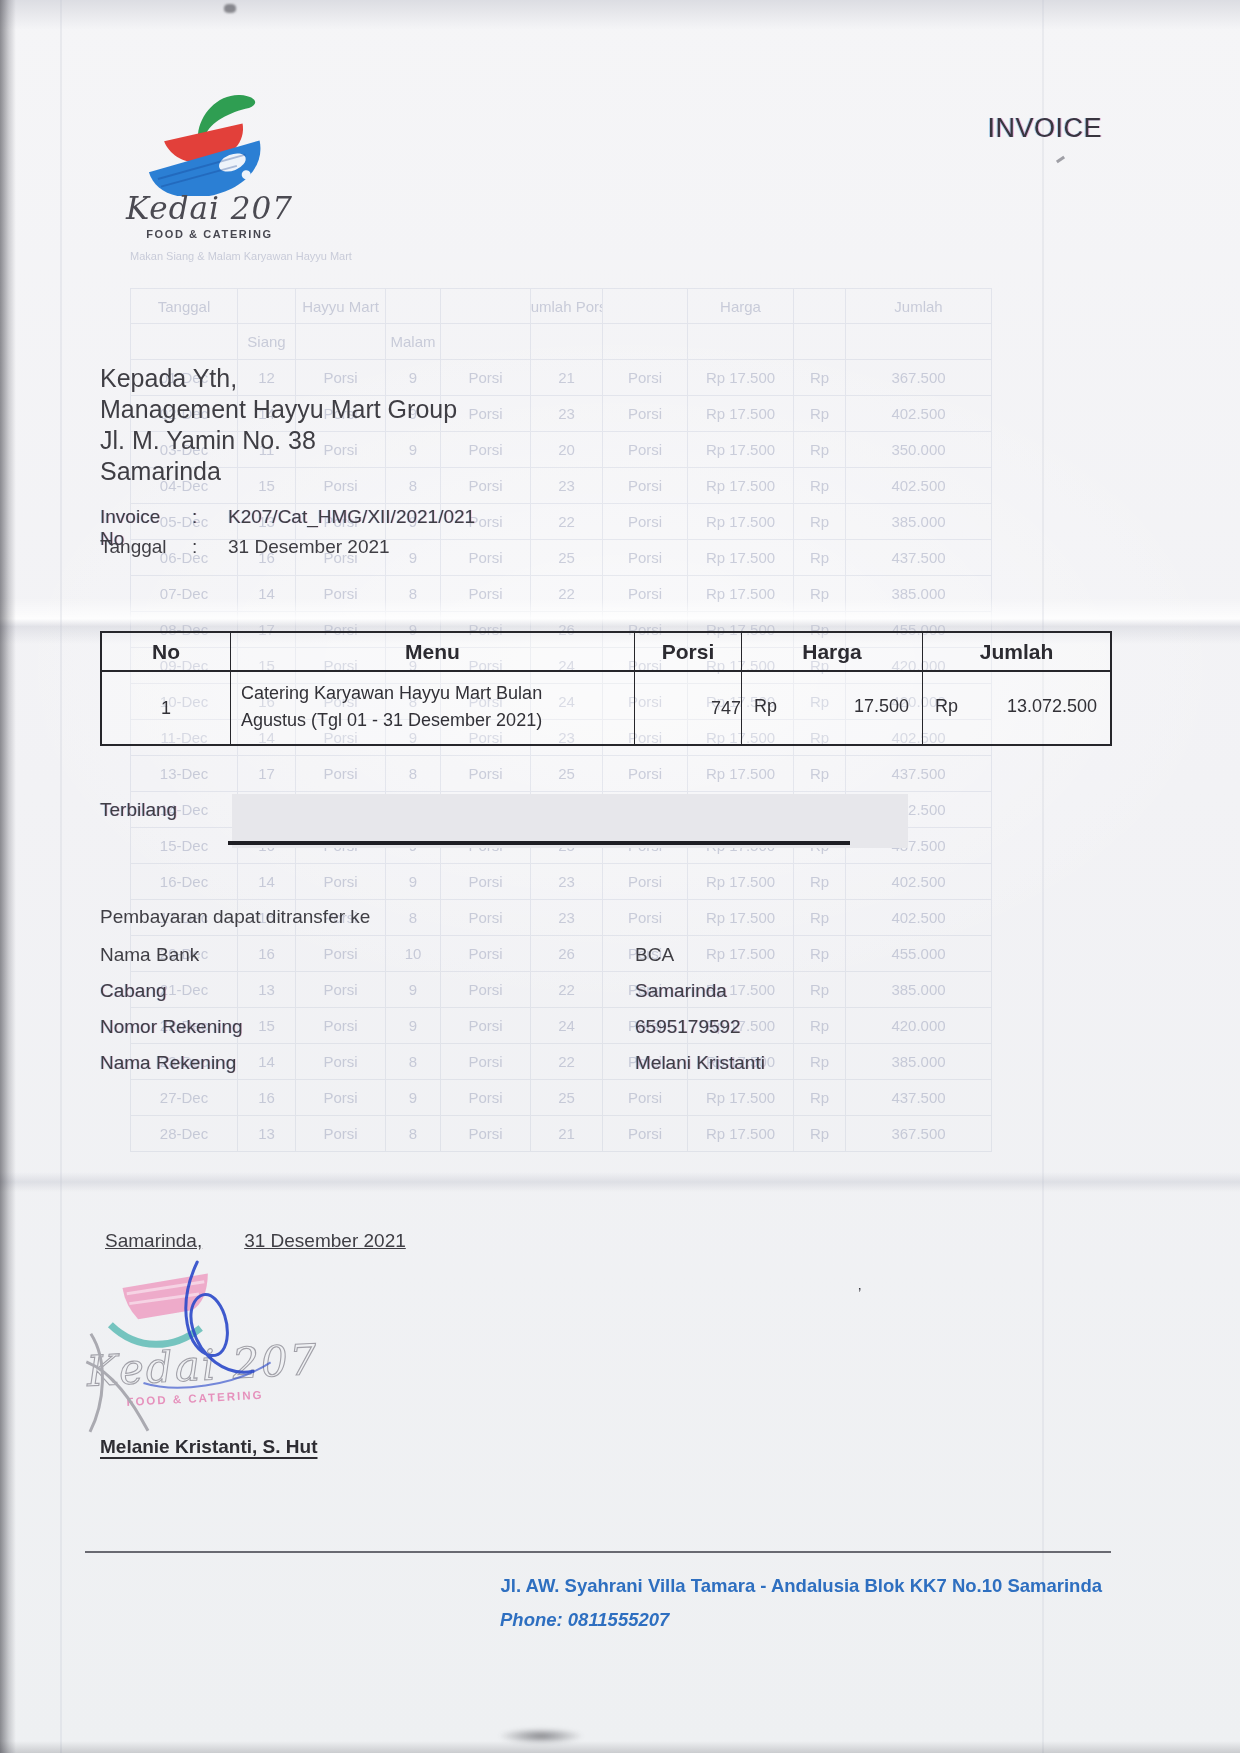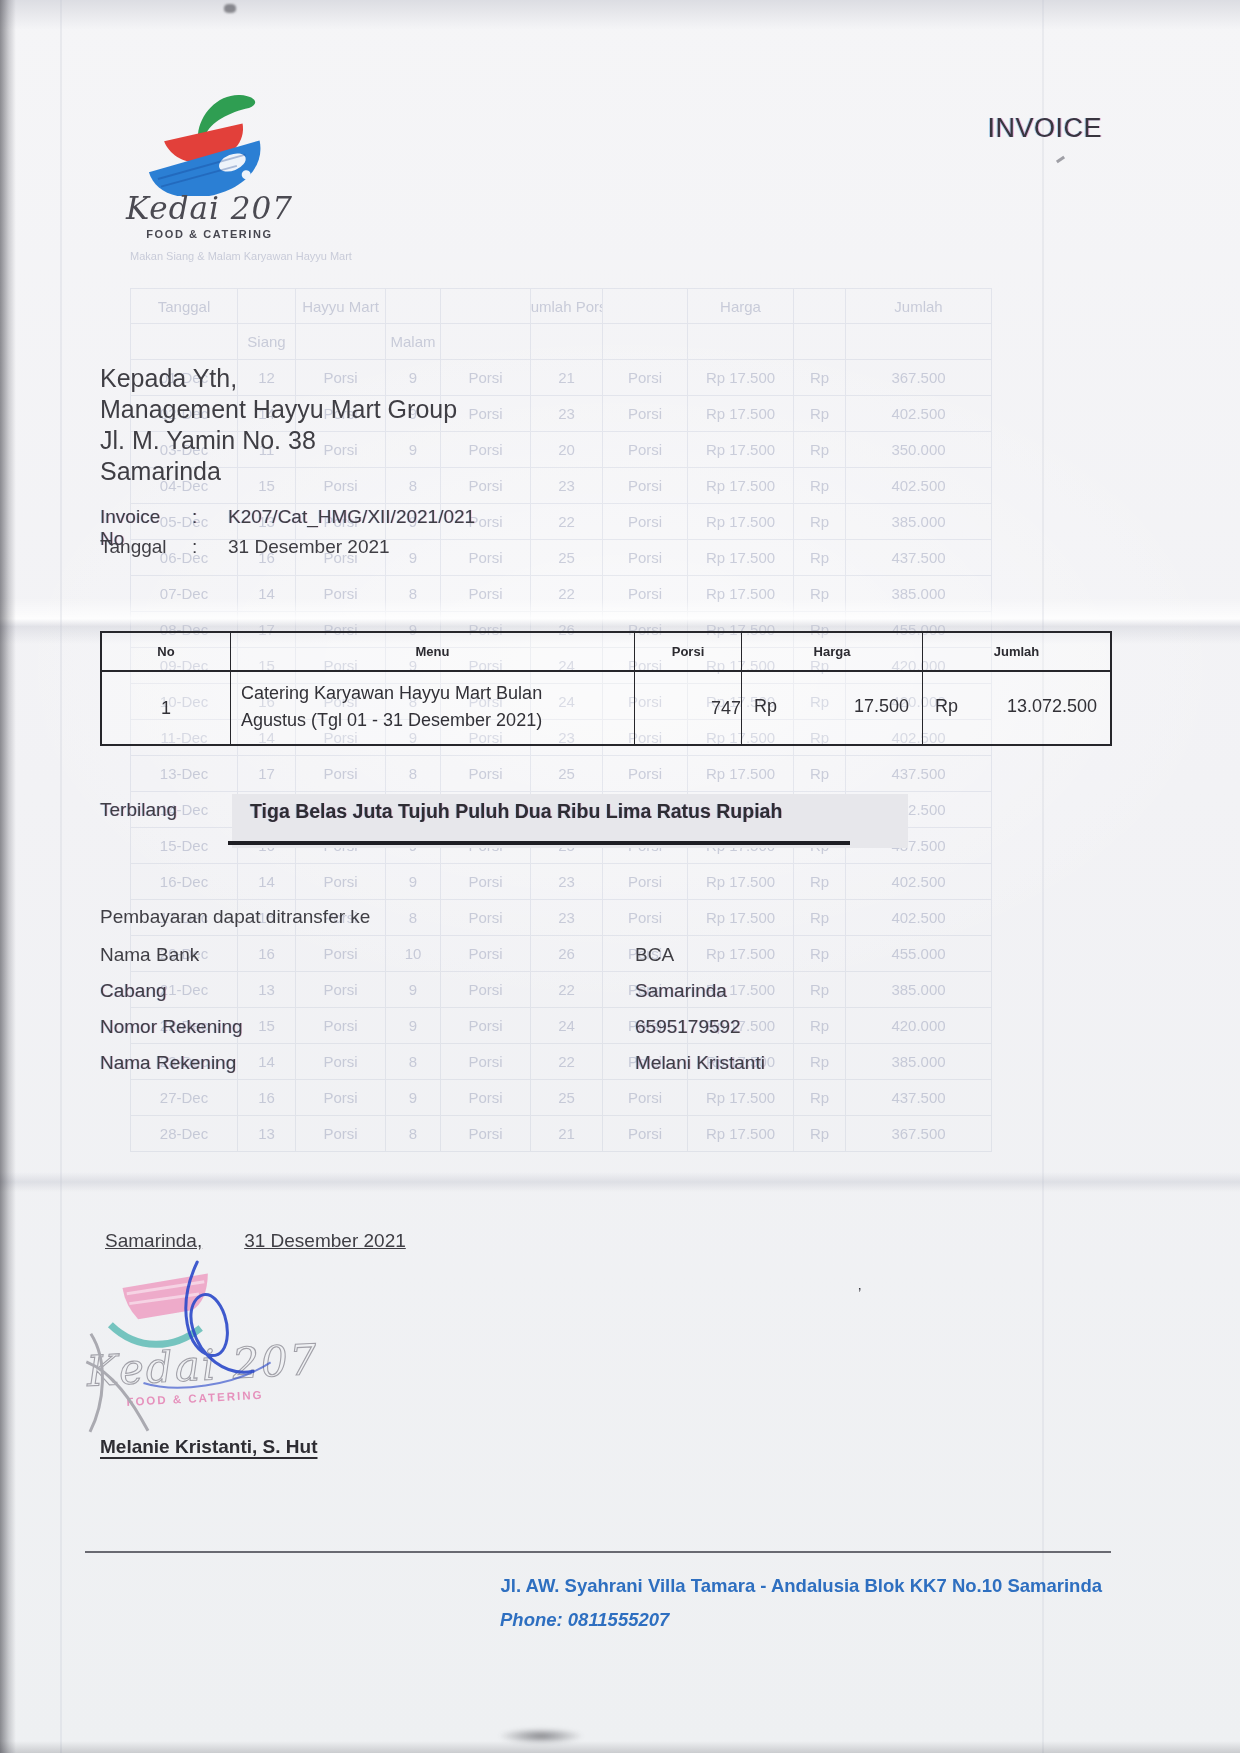--- a/index.html
+++ b/index.html
@@ -48,21 +48,21 @@
   .txt{font-size:25px;line-height:31px;}
   .fringe{text-shadow:.7px 0 rgba(195,40,145,.22),-.7px 0 rgba(30,120,205,.22);}
   .recipient{left:100px;top:363px;}
   .meta-row{left:100px;height:29px;font-size:19px;}
   .meta-label{position:absolute;left:0;top:0;}
   .meta-colon{position:absolute;left:92px;top:0;}
   .meta-value{position:absolute;left:128px;top:0;white-space:nowrap;}
   
   .inv-table{left:100px;top:631px;width:1008px;border:2.5px solid #26262b;background:rgba(255,255,255,.28);}
   .t-head{display:grid;grid-template-columns:129px 404px 107px 181px 1fr;height:37px;border-bottom:2.5px solid #26262b;}
-  .t-head>div{display:flex;align-items:center;justify-content:center;font-weight:bold;font-size:13px;
+  .t-head>div{display:flex;align-items:center;justify-content:center;font-weight:bold;font-size:21px;
     border-right:1.5px solid #26262b;color:#2c2b31;}
   .t-head>div:last-child{border-right:none;}
   .t-body{display:grid;grid-template-columns:129px 404px 107px 181px 1fr;height:72px;}
   .t-body>div{border-right:1.5px solid #26262b;font-size:18px;color:#323137;}
   .t-body>div:last-child{border-right:none;}
   .td-no{display:flex;align-items:center;justify-content:center;}
   .td-menu{padding:8px 6px 0 10px;line-height:27px;}
   .td-porsi{display:flex;align-items:center;justify-content:flex-end;padding-right:0;}
   .td-money{position:relative;}
   .td-money .cur{position:absolute;left:12px;top:24px;}
@@ -445,21 +445,20 @@
       </div>
       <div class="td-money">
         <span class="cur">Rp</span>
         <span class="amt">13.072.500</span>
       </div>
     </div>
   </div>
 
   <div class="abs terbilang-bar"></div>
   <div class="abs terbilang-label fringe">Terbilang</div>
-  <div class="abs terbilang-text fringe">Tiga Belas Juta Tujuh Puluh Dua Ribu Lima Ratus Rupiah</div>
   <div class="abs terbilang-line"></div>
 
   <div class="abs pay-row" style="top:906px;">Pembayaran dapat ditransfer ke</div>
   <div class="abs pay-row" style="top:944px;">
     <span>Nama Bank</span>
     <span class="pay-value">BCA</span>
   </div>
   <div class="abs pay-row fringe" style="top:980px;">
     <span>Cabang</span>
     <span class="pay-value">Samarinda</span>

